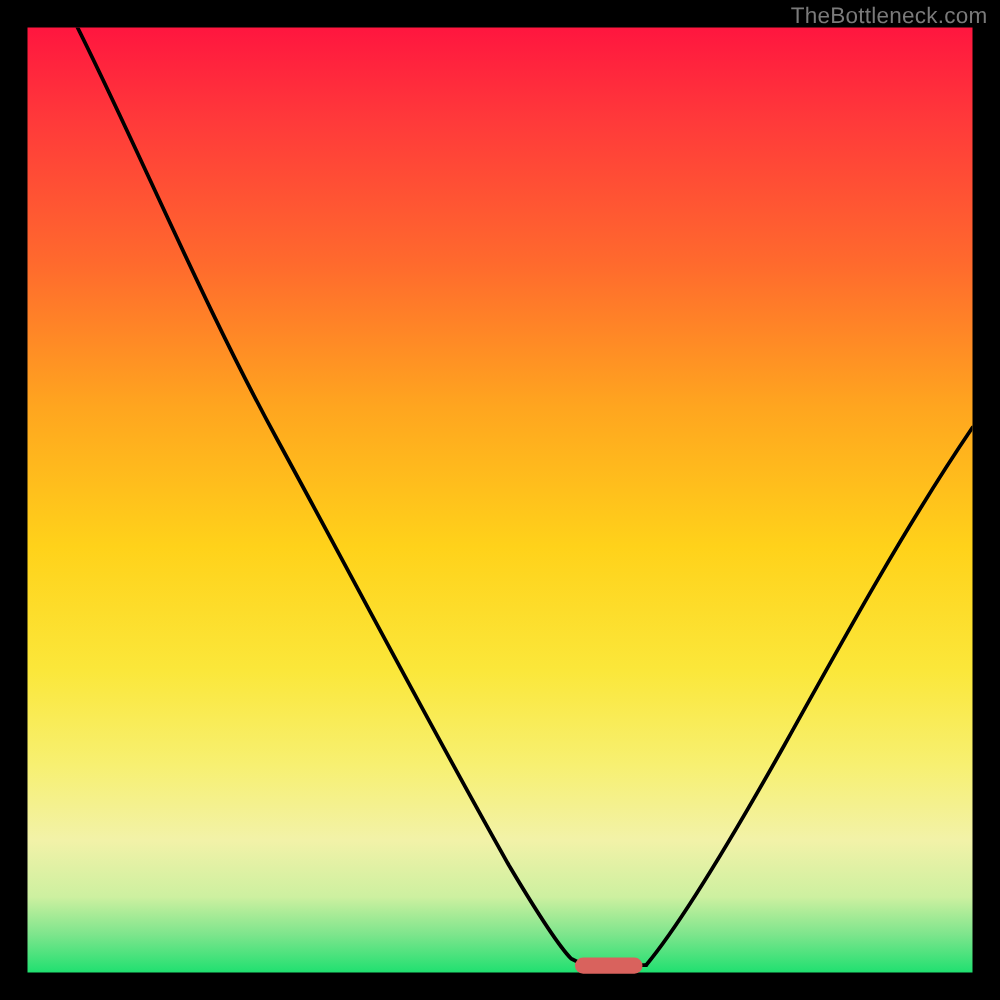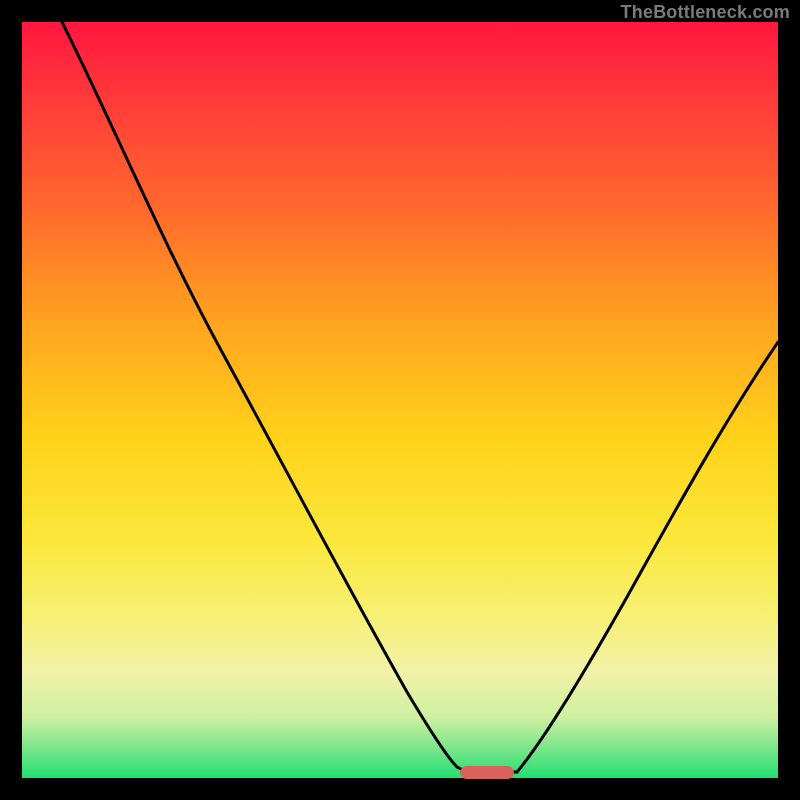--- a/index.html
+++ b/index.html
@@ -38,21 +38,21 @@
       #7de58c 96%,
       #20e070 100%
     );
   }
   .watermark {
     position: absolute;
     top: 2px;
     right: 10px;
     color: #7a7a7a;
     font-size: 18px;
-    font-weight: 700;
+    font-weight: 400;
     letter-spacing: 0.2px;
     user-select: none;
   }
   svg.curve {
     position: absolute;
     left: 0;
     top: 0;
     width: 756px;
     height: 756px;
     pointer-events: none;

